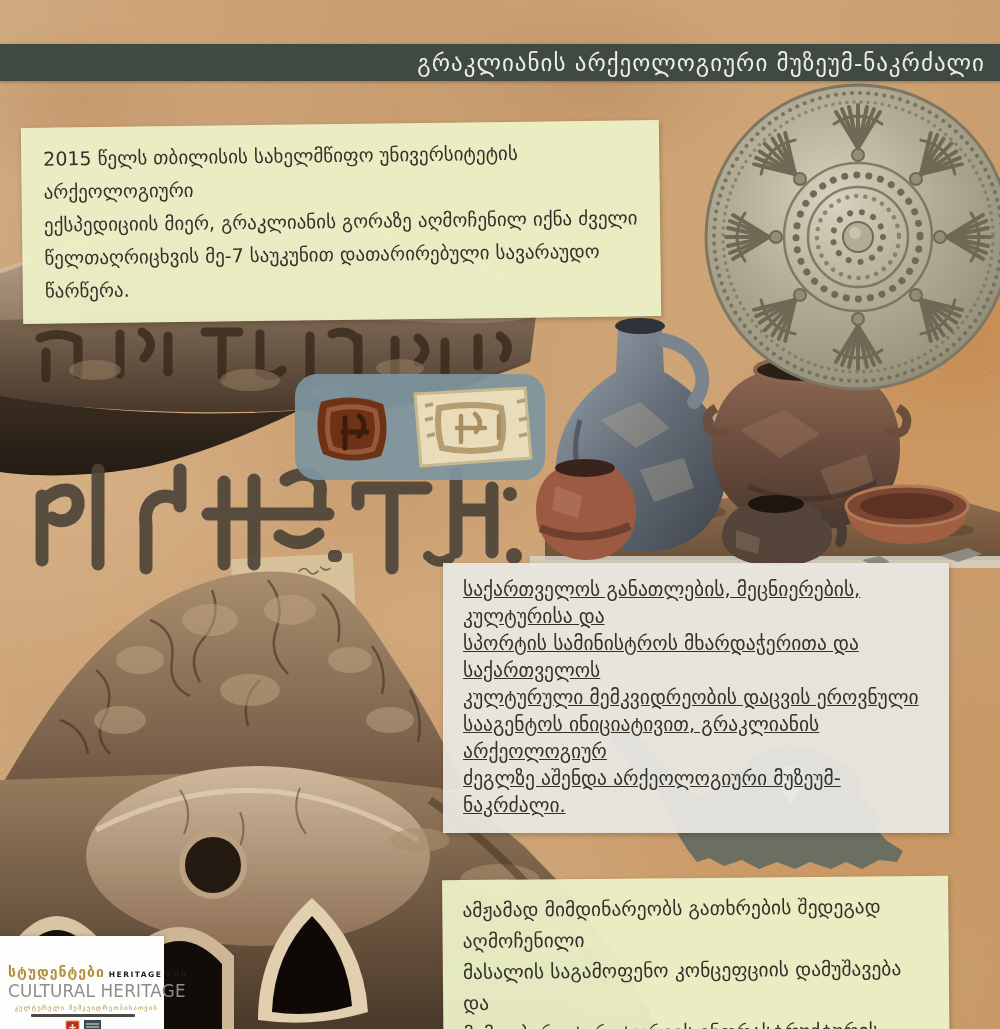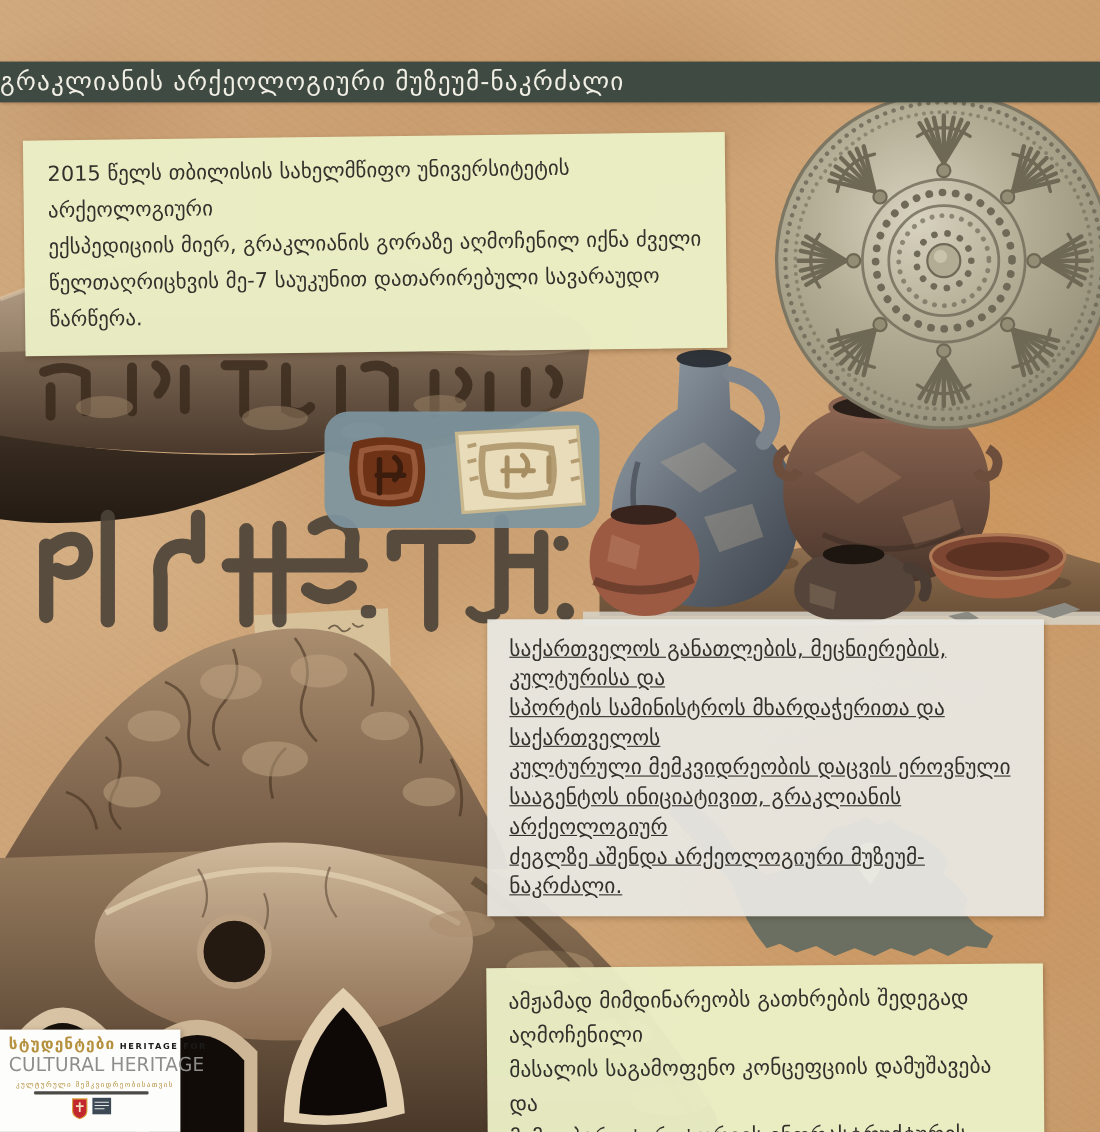--- a/index.html
+++ b/index.html
@@ -15,38 +15,38 @@
     radial-gradient(ellipse 240px 130px at 60% 8%, rgba(120,72,32,.14), transparent 70%),
     radial-gradient(ellipse 420px 300px at 12% 48%, rgba(236,208,168,.28), transparent 70%),
     radial-gradient(ellipse 300px 160px at 42% 60%, rgba(233,206,165,.22), transparent 70%),
     radial-gradient(ellipse 200px 120px at 8% 10%, rgba(145,92,48,.16), transparent 70%),
     radial-gradient(ellipse 500px 120px at 60% 99%, rgba(110,66,30,.18), transparent 75%);
   }
   .grain{position:absolute;inset:0;pointer-events:none;opacity:.5;background-image:
     repeating-linear-gradient(37deg, rgba(120,80,40,.05) 0 2px, transparent 2px 7px),
     repeating-linear-gradient(-24deg, rgba(255,240,210,.05) 0 1px, transparent 1px 6px);}
   .header-bar{
-    position:absolute;left:0;top:56px;width:100%;height:37px;background:#3e4a42;
-    display:flex;align-items:center;box-sizing:border-box;padding-right:15px;
+    position:absolute;left:0;top:44px;width:100%;height:37px;background:#3e4a42;
+    display:flex;align-items:center;justify-content:flex-end;box-sizing:border-box;padding-right:15px;
     box-shadow:0 1px 3px rgba(40,25,10,.35);z-index:40;
   }
   .header-bar .t{color:#f1eee4;font-size:23px;letter-spacing:1px;white-space:nowrap;}
   .note{
     position:absolute;box-sizing:border-box;color:#32312c;white-space:pre-line;
     box-shadow:1px 2px 5px rgba(60,35,12,.30);z-index:30;
   }
   .note.yellow{background:rgba(235,239,198,.96);}
   .note.gray{background:rgba(233,232,226,.94);}
   .n1{left:22px;top:124px;width:638px;padding:15px 20px 16px 22px;font-size:19px;line-height:33px;transform:rotate(-.7deg);}
   .n2{left:443px;top:563px;width:506px;padding:13px 16px 14px 20px;font-size:19.5px;line-height:27px;text-decoration:underline;}
   .n3{left:443px;top:878px;width:506px;padding:15px 16px 16px 20px;font-size:19.5px;line-height:31px;transform:rotate(-.5deg);}
   svg{position:absolute;overflow:visible;}
   .logo-box{position:absolute;left:0;top:936px;width:164px;height:93px;background:#fdfdfb;z-index:45;
     box-sizing:border-box;padding:6px 6px 4px 8px;box-shadow:1px 0 4px rgba(40,25,10,.25);}
-  .logo-row1{display:flex;align-items:baseline;gap:4px;}
+  .logo-row1{display:flex;align-items:baseline;gap:4px;margin-top:22px;}
   .logo-geo{color:#b5903e;font-size:14px;font-weight:bold;letter-spacing:1px;white-space:nowrap;}
   .logo-for{color:#1d1c1a;font-size:7.5px;font-weight:bold;letter-spacing:1.5px;white-space:nowrap;}
   .logo-main{color:#8d8d8b;font-size:17.5px;letter-spacing:.2px;white-space:nowrap;transform:scaleX(.96);transform-origin:left;margin-top:1px;}
   .logo-sub{color:#b5903e;font-size:6.5px;letter-spacing:1.2px;white-space:nowrap;margin-top:3px;text-align:right;}
   .fineprint{margin-top:2px;display:flex;gap:2px;flex-direction:column;align-items:center;}
   .fp-bar{height:3px;background:#4b4a46;border-radius:1px;}
   .emblems{display:flex;justify-content:center;align-items:flex-start;gap:4px;margin-top:3px;}
 </style>
 </head>
 <body>

